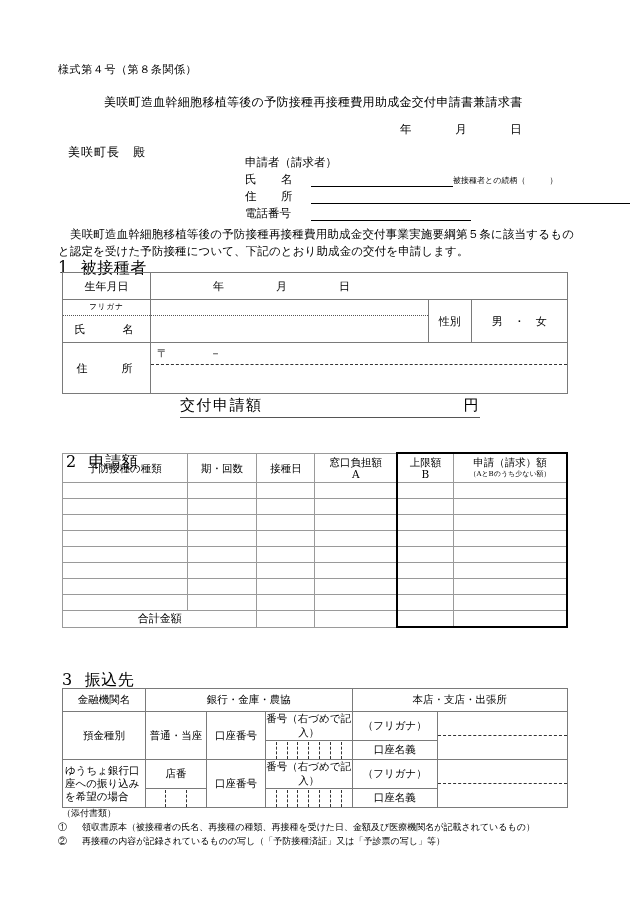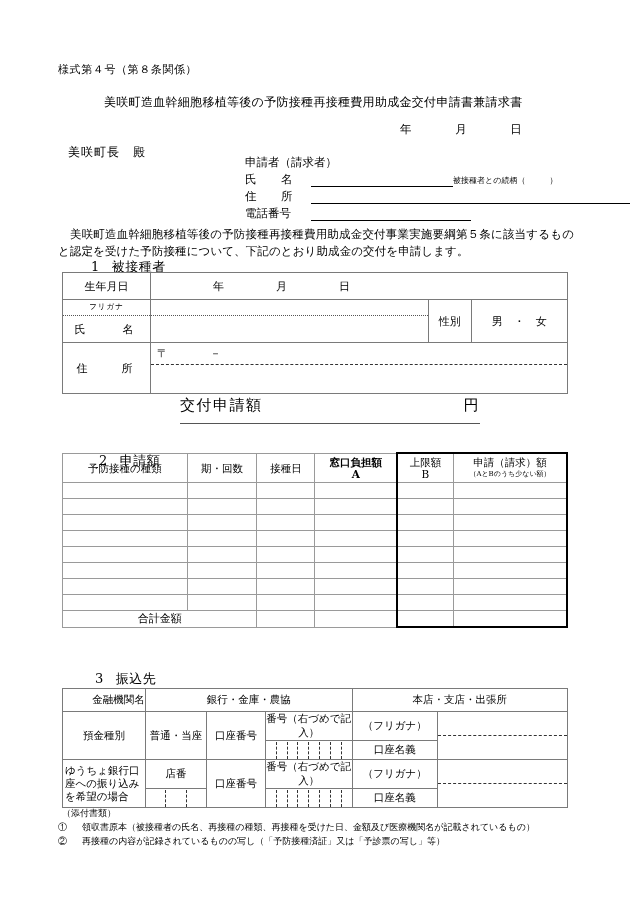--- a/index.html
+++ b/index.html
@@ -92,23 +92,22 @@
     font-size: 11.5px;
     line-height: 17px;
     text-align: justify;
     letter-spacing: 0.1px;
   }
   #body-para .indent { padding-left: 12px; display: inline; }
 
   
   .sec-head {
     position: absolute;
-    font-size: 13px;
+    font-size: 16px;
     letter-spacing: 0.5px;
-    margin-left: 33px;
   }
   .sec-num { margin-right: 12px; }
 
   
   table {
     border-collapse: collapse;
     position: absolute;
     font-size: 11px;
   }
   table td {
@@ -159,21 +158,21 @@
   #grant-line {
     position: absolute;
     left: 180px; top: 396px;
     width: 300px;
     display: flex;
     justify-content: space-between;
     align-items: flex-end;
     border-bottom: 1px solid #555;
     font-size: 15px;
     letter-spacing: 1.5px;
-    padding-bottom: 8px;
+    padding-bottom: 2px;
   }
 
   
   #tbl-amount { left: 62px; top: 452px; width: 506px; }
   #tbl-amount td { border: 1px solid #9a9a9a; height: 15px; margin-left: 48px; }
   #tbl-amount thead td {
     height: 28px;
     font-size: 10.5px;
     line-height: 12px;
   }
@@ -328,21 +327,21 @@
   <div class="sec-head jp" style="left:66px; top:452px;">
     <span class="sec-num">2</span><span>申請額</span>
   </div>
 
   <table id="tbl-amount">
     <thead>
       <tr>
         <td style="width:126px;">予防接種の種類</td>
         <td style="width:70px;">期・回数</td>
         <td style="width:58px;">接種日</td>
-        <td style="width:82px;font-weight:bold;">
+        <td style="width:82px;">
           <div>窓口負担額</div>
           <div>A</div>
         </td>
         <td class="thick-l thick-t" style="width:56px;">
           <div>上限額</div>
           <div>B</div>
         </td>
         <td class="thick-r thick-t" style="width:114px;">
           <div>申請（請求）額</div>
           <div class="hdr-sub">（AとBのうち少ない額）</div>
@@ -428,21 +427,21 @@
 
 
   <div class="sec-head jp" style="left:62px; top:670px;">
     <span class="sec-num">3</span><span>振込先</span>
   </div>
 
   <table id="tbl-transfer">
 
     <tbody>
         <tr>
-      <td style="width:88px;height:22px;text-align:right;">金融機関名</td>
+      <td style="width:88px;height:22px;">金融機関名</td>
       <td colspan="3" style="width:186px;">
         <span></span>
         <span>銀行・金庫・農協</span>
       </td>
       <td colspan="2" style="width:232px;">
         <span></span>
         <span>本店・支店・出張所</span>
       </td>
     </tr>
 

